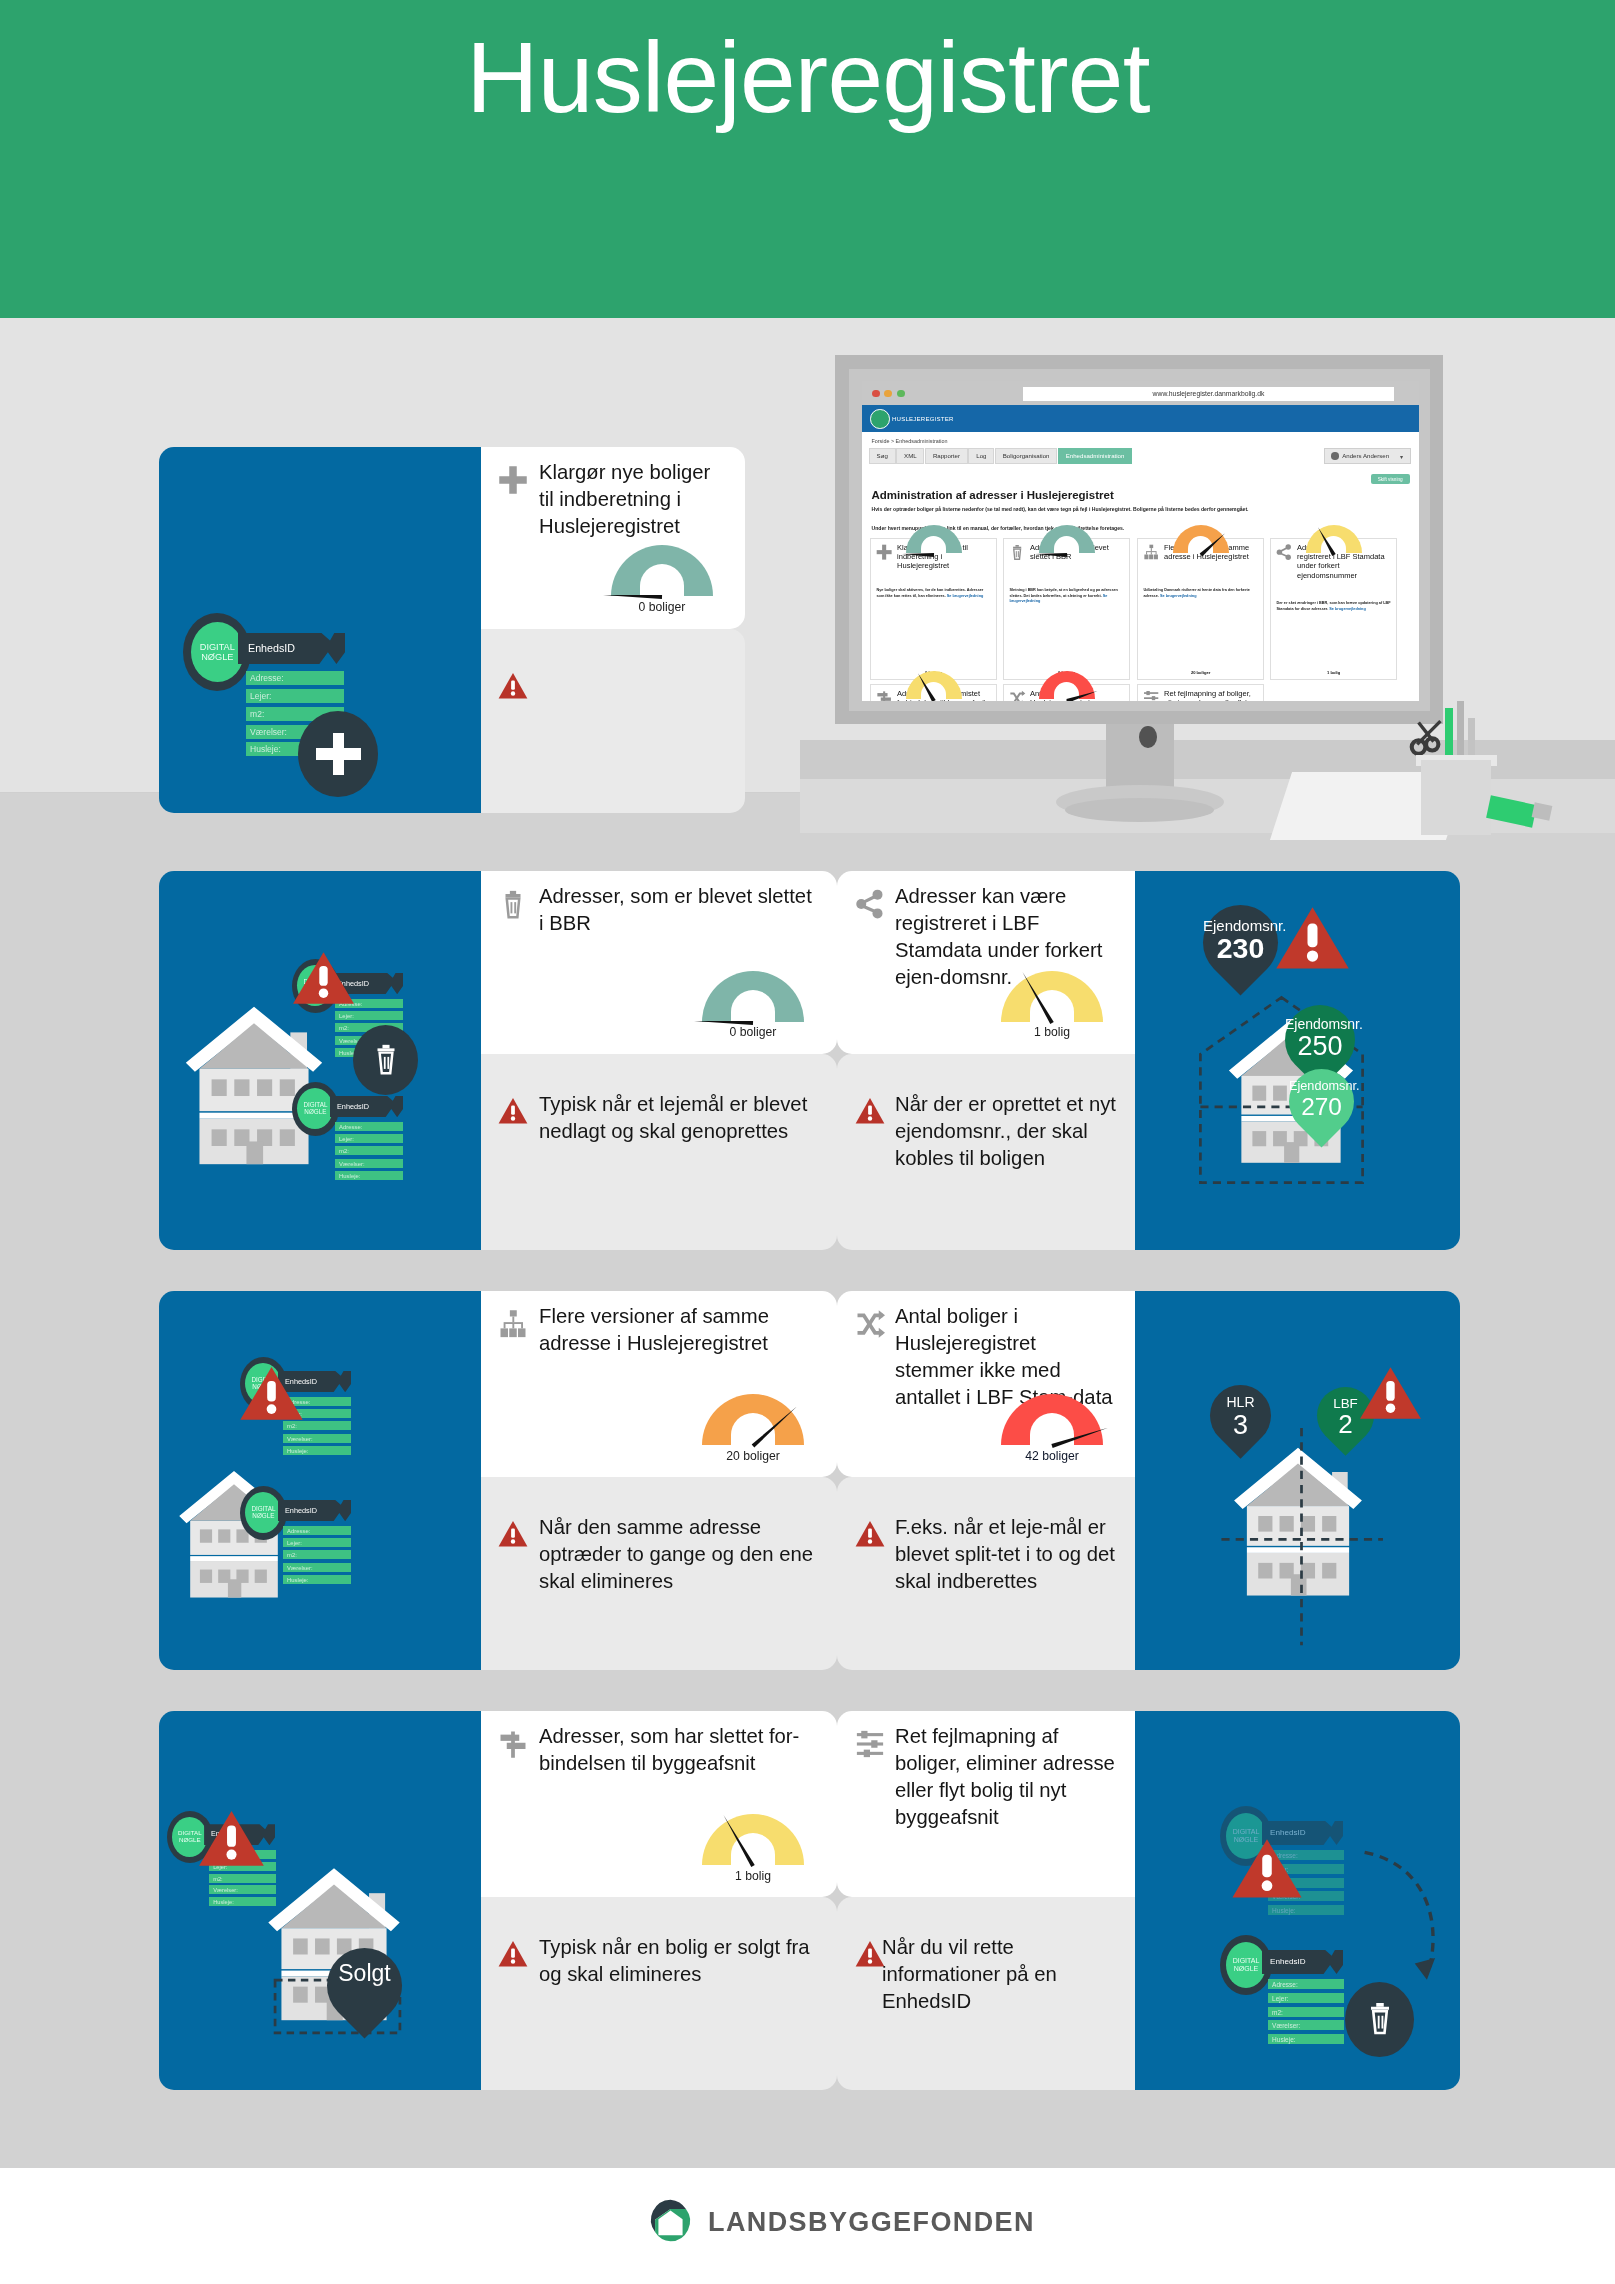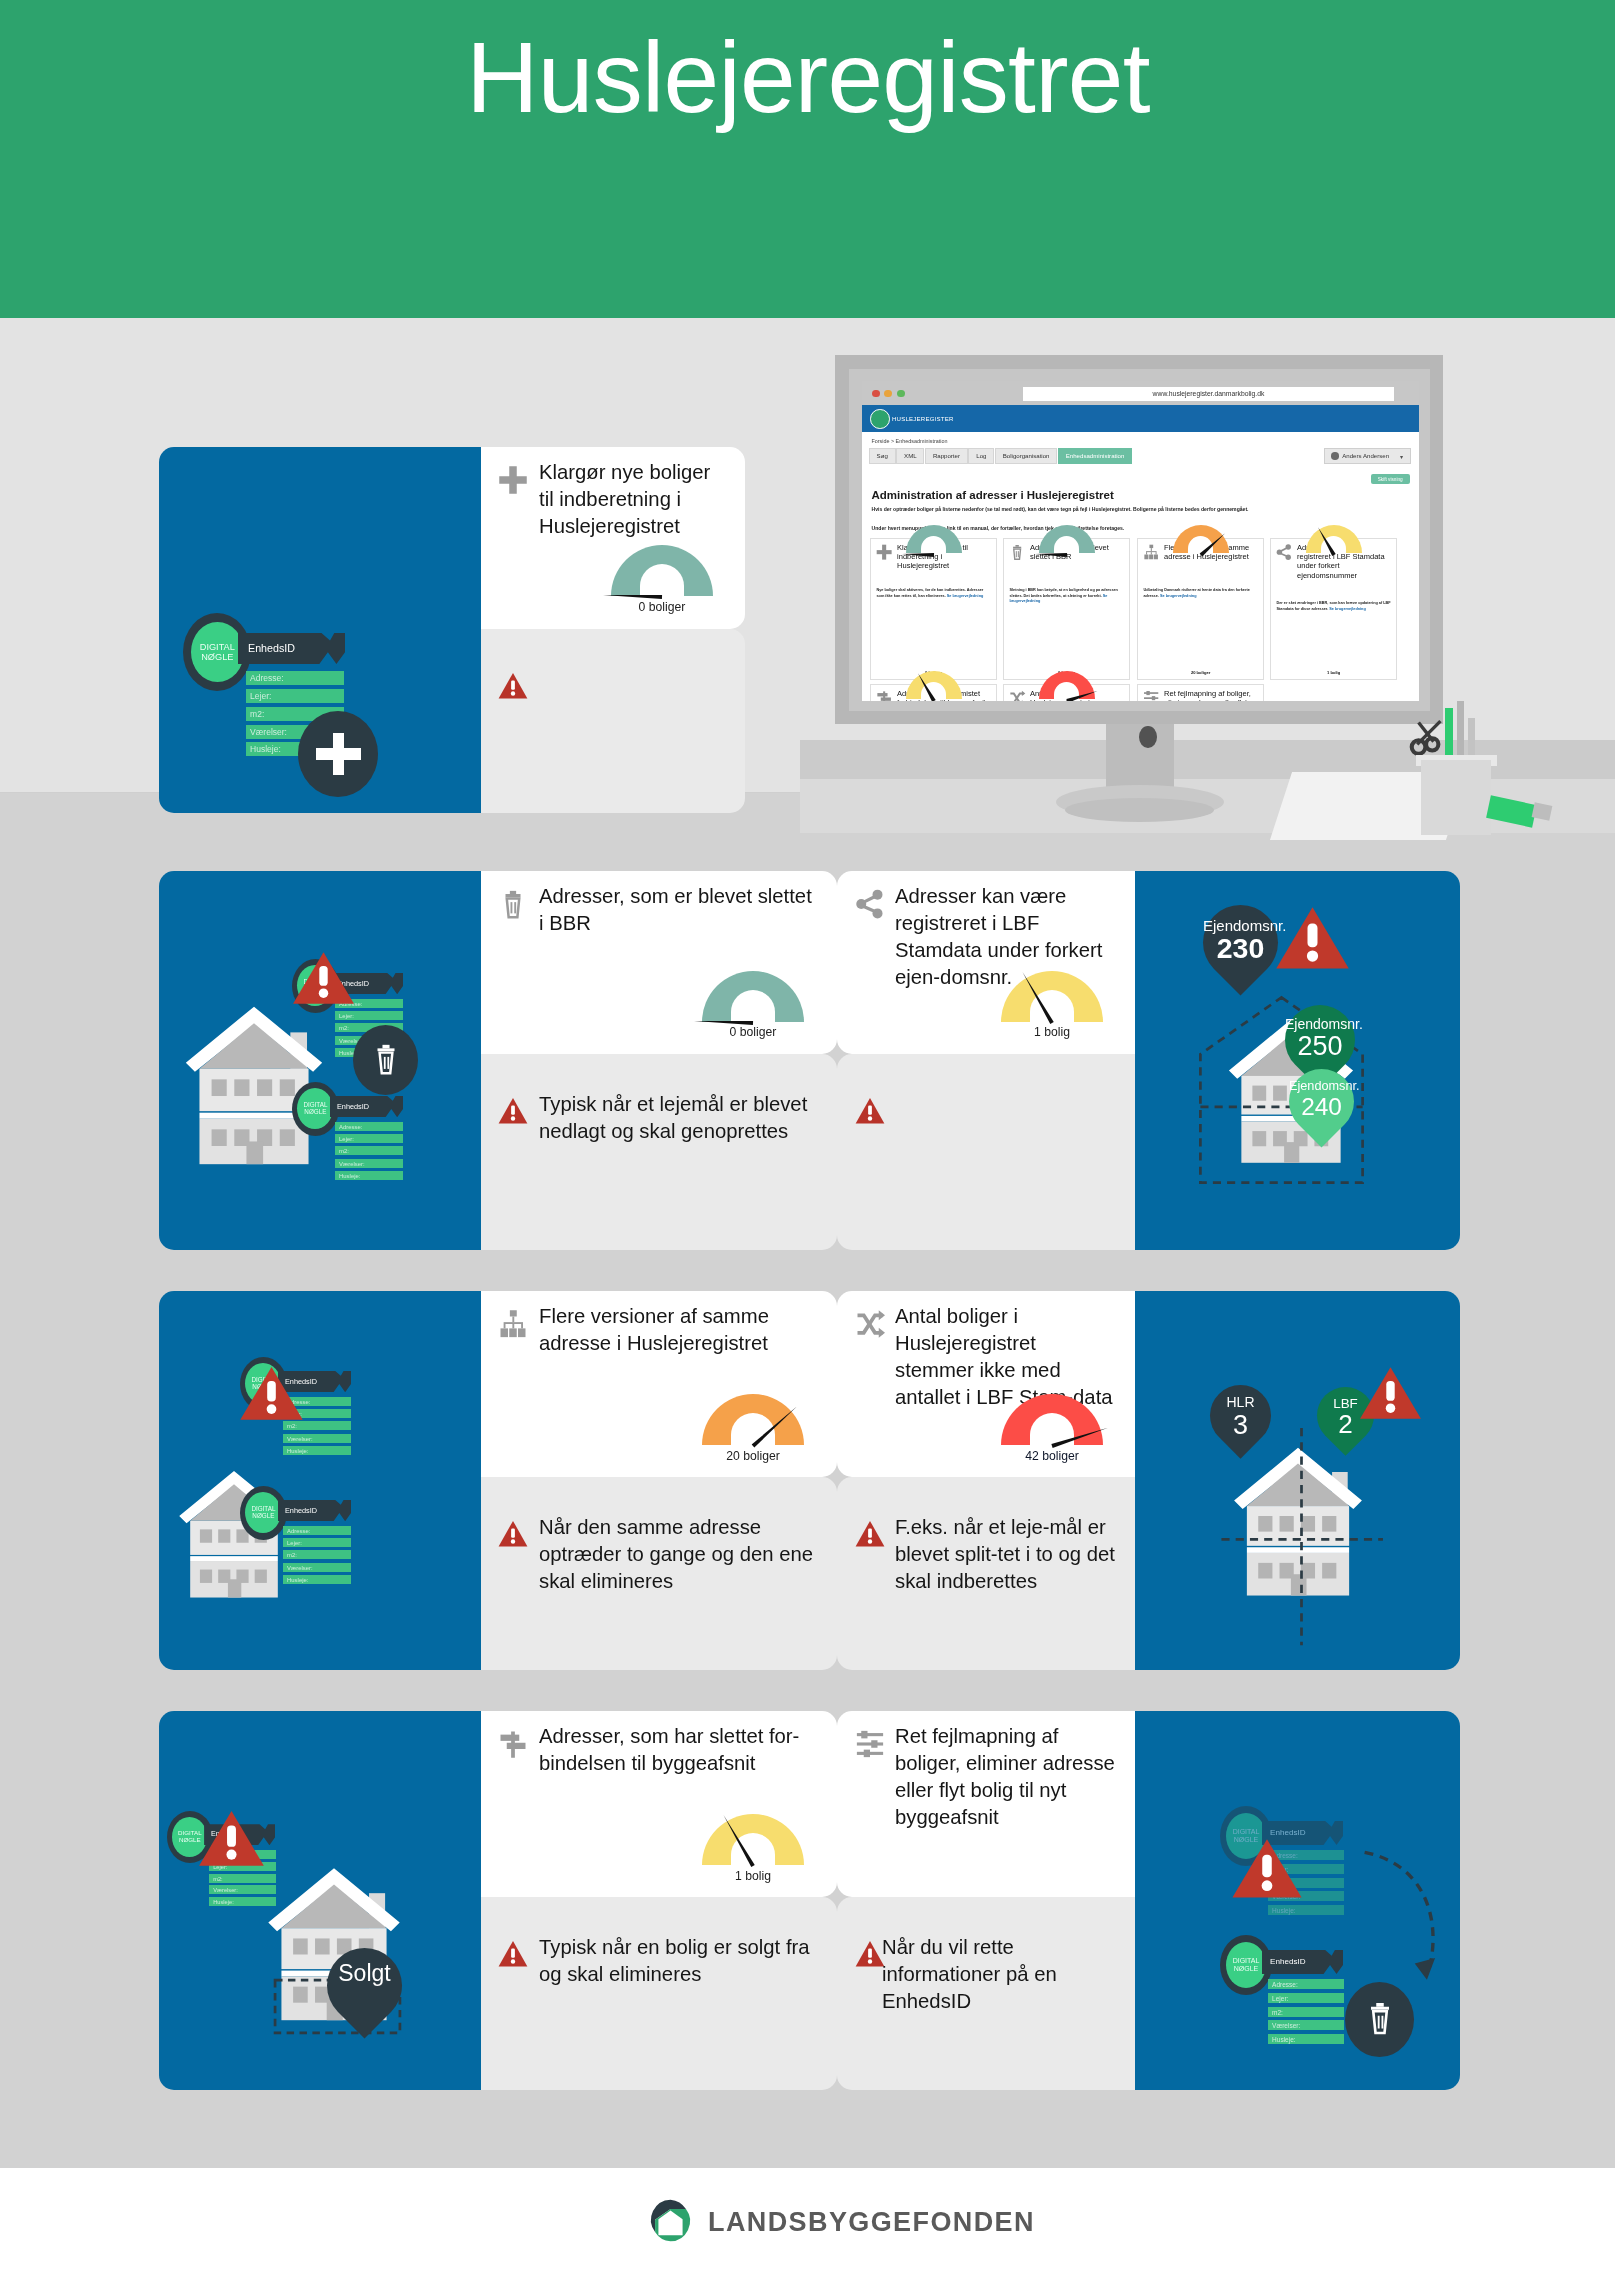--- a/index.html
+++ b/index.html
@@ -609,21 +609,21 @@
     <div class="pin" style="left:0;top:0;width:70px;height:70px;background:#0f7a4d;"></div>
     <div style="position:absolute;left:0;top:12px;width:70px;text-align:center;color:#fff;pointer-events:none;">
       <div style="font-size:14px;line-height:1.1;">Ejendomsnr.</div>
       <div style="font-size:27px;line-height:1.05;">250</div>
     </div>
           </div>
           <div style="position: absolute; left: 154px; top: 198px; width: 65px; height: 77px;">
     <div class="pin" style="left:0;top:0;width:65px;height:65px;background:#52cd8c;"></div>
     <div style="position:absolute;left:0;top:11px;width:65px;text-align:center;color:#fff;pointer-events:none;">
       <div style="font-size:12.7px;line-height:1.1;">Ejendomsnr.</div>
-      <div style="font-size:24.4px;line-height:1.05;">240</div>
+      <div style="font-size:24.4px;line-height:1.05;">270</div>
     </div>
           </div>
         </div>
         <div class="txt-top rl" style="left: 0px; top: 0px; width: 298px; height: 183px;"></div>
         <div class="txt-bot rl" style="left: 0px; top: 183px; width: 298px; height: 196px;"></div>
         <span style="position: absolute; left: 17.6px; top: 17.6px;"><svg viewBox="0 0 48 48" width="30" height="30">
             <circle cx="36" cy="9" r="8" fill="#9b9b9b"></circle>
             <circle cx="10" cy="24" r="8" fill="#9b9b9b"></circle>
             <circle cx="36" cy="39" r="8" fill="#9b9b9b"></circle>
          <line x1="14" y1="21" x2="32" y2="12" stroke="#9b9b9b" stroke-width="5"></line>
@@ -640,20 +640,21 @@
         border-left:2px solid transparent;border-right:2px solid transparent;
         border-bottom:59px solid #111;"></div>
    </div>
         </div>
         <div style="position: absolute; left: 164px; top: 154px; width: 102px; text-align: center; font-size: 12.2px; color: rgb(34, 34, 34);">1 bolig</div>
         <span style="position: absolute; left: 17.6px; top: 225px;"><svg viewBox="0 0 48 48" width="30" height="30">
             <path d="M24 3 L47 44 L1 44 Z" fill="#b83329"></path>
          <rect x="21" y="15" width="6" height="15" rx="2" fill="#fff"></rect>
          <circle cx="24" cy="36" r="3.5" fill="#fff"></circle>
           </svg></span>
+        <div class="row-text" style="left: 58px; top: 220px; width: 224px;">Når der er oprettet et nyt ejendomsnr., der skal kobles til boligen</div>
       </div>
       <div class="panel" style="left: 159px; top: 1291px; width: 678px; height: 379px;">
         <div class="panel-img rl" style="left: 0px; top: 0px; width: 322px; height: 379px; overflow: hidden;">
           <div class="ill" style="left: 13.6px; top: 169px; width: 122px; height: 143px;">
    <svg viewBox="0 0 200 235" width="122" height="143">
      <rect x="148" y="52" width="22" height="48" fill="#dadada"></rect>
      <polygon points="100,18 190,92 178,104 100,42 22,104 10,92" fill="#ffffff"></polygon>
      <polygon points="100,40 172,100 28,100" fill="#b8b8b8"></polygon>
      <rect x="28" y="100" width="144" height="56" fill="#e8e8e8"></rect>
      <rect x="28" y="158" width="144" height="8" fill="#ffffff"></rect>

